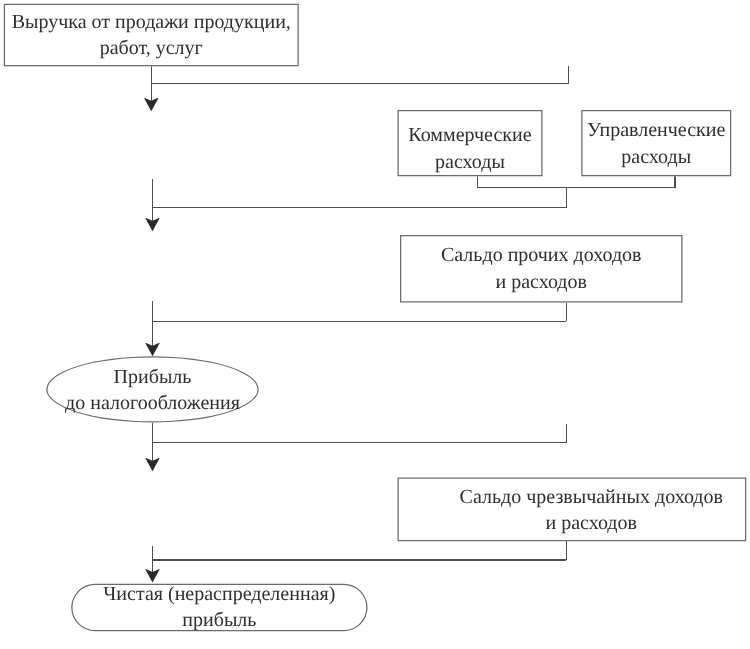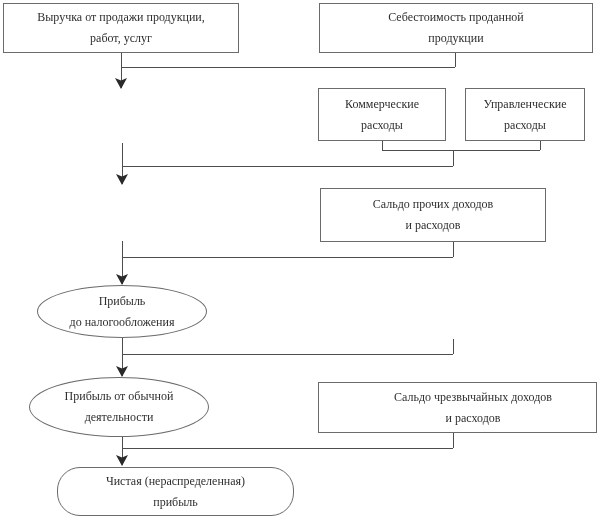--- a/index.html
+++ b/index.html
@@ -12,39 +12,39 @@
   }
   #connectors{position:absolute;left:0;top:0;width:600px;height:519px;}
   #connectors line{stroke:var(--line,#4d4d4d);stroke-width:1;shape-rendering:crispEdges;}
   #connectors .arrowhead{fill:var(--arrow,#2a2a2a);}
   .node{
     position:absolute;box-sizing:border-box;
     display:flex;align-items:center;justify-content:center;
     border:1px solid var(--border,#6b6b6b);
     background:#fff;
     color:var(--text,#2e2e2e);
-    font-size:12px;line-height:21px;text-align:center;
+    font-size:16px;line-height:21px;text-align:center;
   }
   .node .lbl{white-space:pre-line;padding:0 4px;}
   .ellipse{border-radius:50%;}
   .roundrect{border-radius:23px;}
 
   
   #n-revenue   {left:3px;  top:3px;  width:236px;height:50px;}
   #n-cost      {left:319px;top:3px;  width:274px;height:50px;}
   #n-gross     {left:48px; top:90px; width:154px;height:53px;}
-  #n-commercial{left:318px;top:88px; width:128px;height:53px;}
+  #n-commercial{left:318px;top:88px; width:116px;height:53px;align-items:flex-end;}
   #n-management{left:465px;top:88px; width:120px;height:53px;}
   #n-sales     {left:47px; top:186px;width:156px;height:55px;}
   #n-other     {left:320px;top:188px;width:226px;height:54px;justify-content:center;}
   #n-pretax    {left:37px; top:285px;width:170px;height:53px;}
   #n-tax       {left:320px;top:287px;width:277px;height:52px;}
   #n-ordinary  {left:29px; top:377px;width:180px;height:60px;}
   #n-extra     {left:318px;top:382px;width:279px;height:51px;padding-left:31px;}
-  #n-net       {left:57px; top:467px;width:237px;height:49px;align-items:center;}
+  #n-net       {left:57px; top:467px;width:237px;height:38px;align-items:center;}
 </style>
 </head>
 <body>
 
 <div id="stage">
 
   <svg id="connectors" viewBox="0 0 600 519" xmlns="http://www.w3.org/2000/svg">
     <defs>
       <marker id="arrow" viewBox="0 0 11 12" refX="10" refY="6" markerWidth="11" markerHeight="12" markerUnits="userSpaceOnUse" orient="auto">
         <path class="arrowhead" d="M0,0 L11,6 L0,12 L2.6,6 Z"></path>
@@ -83,24 +83,20 @@
       <line x1="122" y1="448" x2="453" y2="448"></line>
       <line x1="122" y1="437" x2="122" y2="465" marker-end="url(#arrow)"></line>
     </g>
   </svg>
 
   <div class="node rect" id="n-revenue">
     <span class="lbl">Выручка от продажи продукции,
 работ, услуг</span>
   </div>
 
-  <div class="node rect" id="n-cost">
-    <span class="lbl">Себестоимость проданной
-продукции</span>
-  </div>
 
 
   <div class="node rect" id="n-commercial">
     <span class="lbl">Коммерческие
 расходы</span>
   </div>
 
   <div class="node rect" id="n-management">
     <span class="lbl">Управленческие
 расходы</span>
@@ -111,24 +107,20 @@
     <span class="lbl">Сальдо прочих доходов
 и расходов</span>
   </div>
 
   <div class="node ellipse" id="n-pretax">
     <span class="lbl">Прибыль
 до налогообложения</span>
   </div>
 
 
-  <div class="node ellipse" id="n-ordinary">
-    <span class="lbl">Прибыль от обычной
-деятельности</span>
-  </div>
 
   <div class="node rect" id="n-extra">
     <span class="lbl">Сальдо чрезвычайных доходов
 и расходов</span>
   </div>
 
   <div class="node roundrect" id="n-net">
     <span class="lbl">Чистая (нераспределенная)
 прибыль</span>
   </div>

